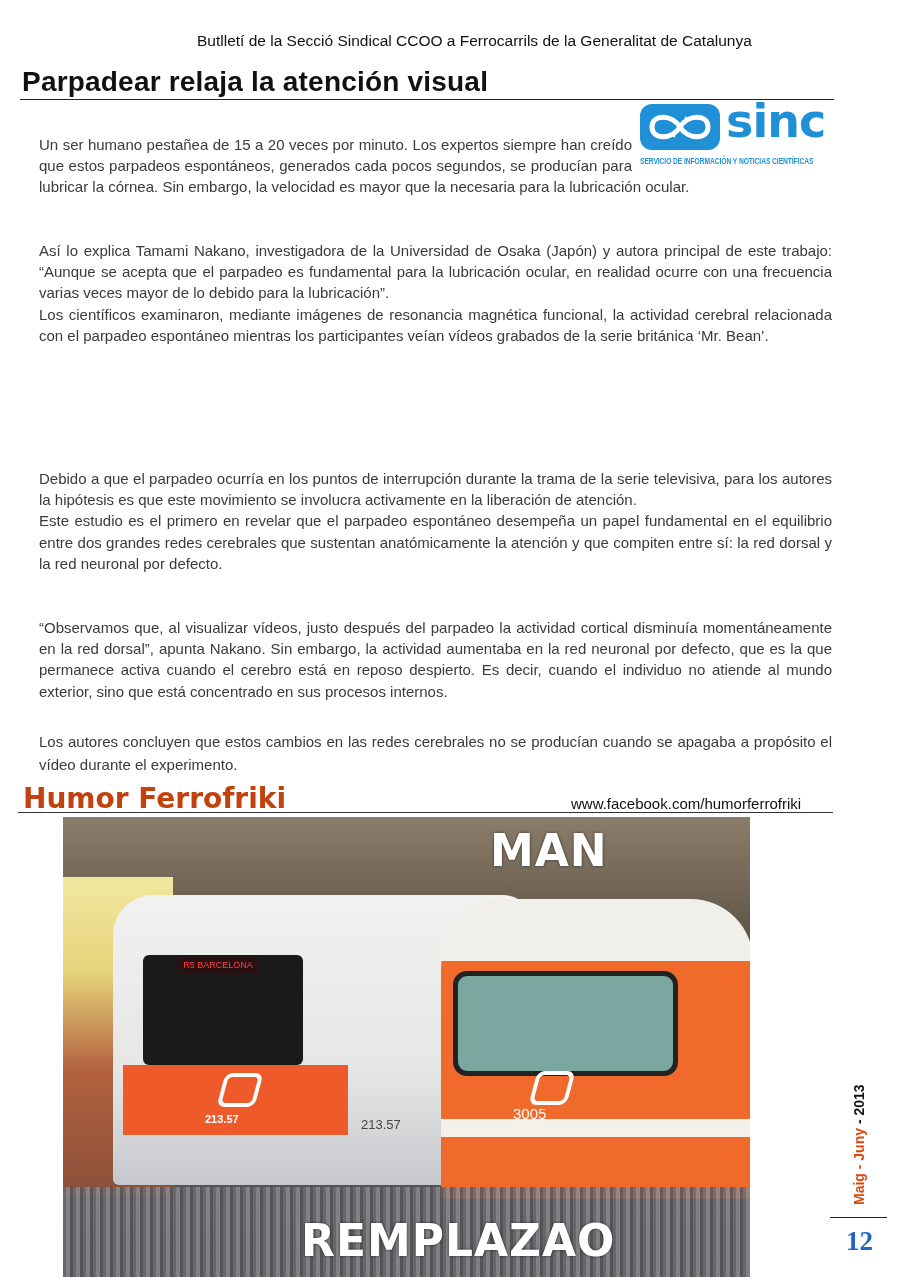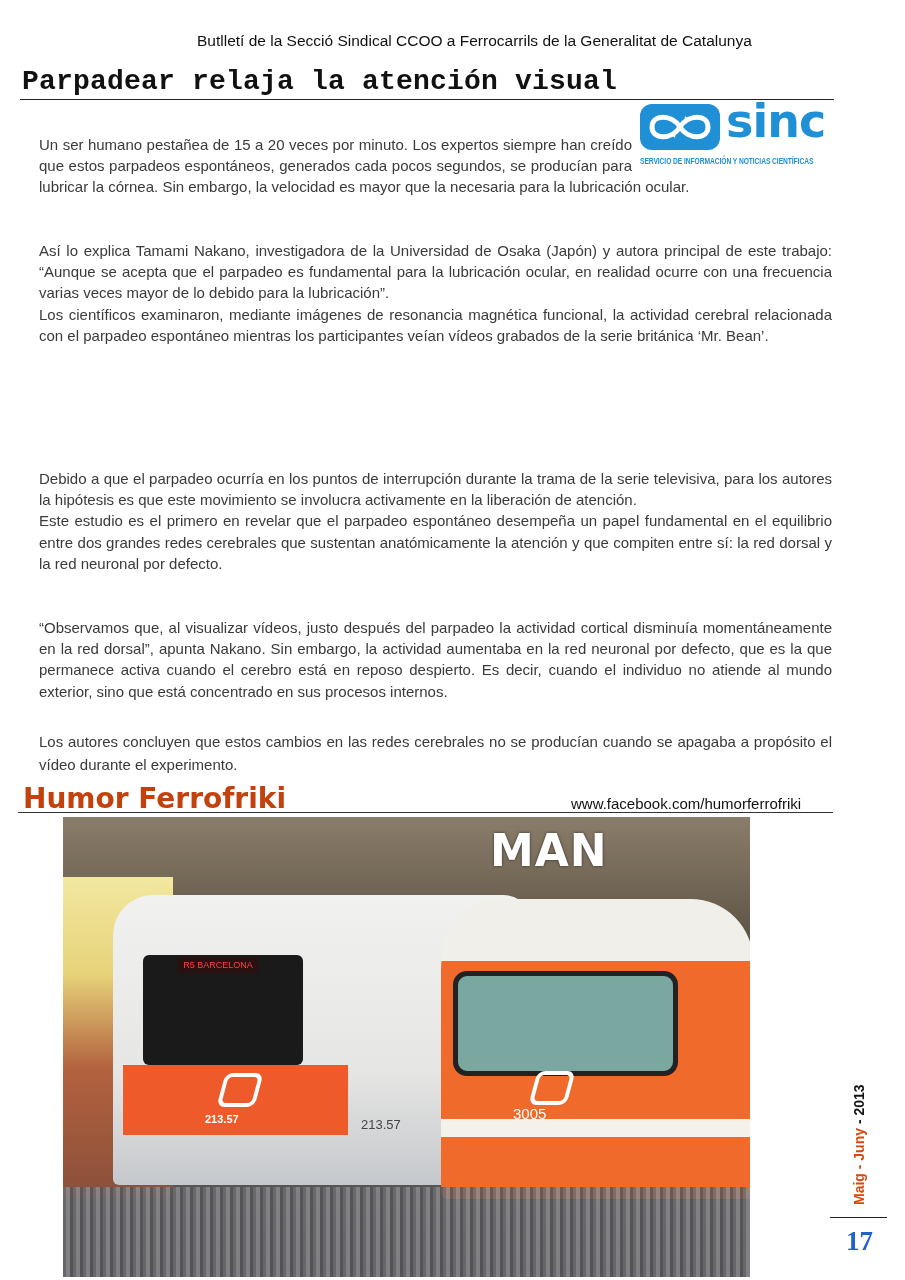--- a/index.html
+++ b/index.html
@@ -1,18 +1,18 @@
 <!DOCTYPE html>
 <html><head>
 <meta charset="utf-8">
 <style>
   html, body { margin:0; padding:0; background:#ffffff; }
   body { width:905px; height:1280px; position:relative; overflow:hidden; font-family:"Liberation Sans", sans-serif; color:#333; }
   .header-line { position:absolute; top:32px; left:197px; font-size:15.5px; color:#111; white-space:nowrap; }
-  .title { position:absolute; top:66px; left:22px; font-family:Liberation Mono, monospace; font-weight:bold; font-size:28px; color:#111; letter-spacing:0.2px; white-space:nowrap; }
+  .title { position:absolute; top:66px; left:22px; font-family:Liberation Sans, sans-serif; font-weight:bold; font-size:28px; color:#111; letter-spacing:0.2px; white-space:nowrap; }
   .title-rule { position:absolute; top:99px; left:20px; width:814px; height:1px; background:#222; }
   .logo { position:absolute; top:100px; left:636px; width:202px; height:72px; }
   .logo .mark { position:absolute; top:4px; left:4px; width:80px; height:46px; background:#1f8fd6; border-radius:12px; }
   .logo .word { position:absolute; top:-6px; left:90px; font-family:"DejaVu Sans", sans-serif; font-weight:bold; font-size:46px; color:#1f8fd6; letter-spacing:-1px; }
   .logo .tag { position:absolute; top:56px; left:4px; font-size:8.6px; font-weight:bold; color:#1f8fd6; letter-spacing:-0.1px; white-space:nowrap; transform:scaleX(0.78); transform-origin:left; }
   .body-text { position:absolute; left:39px; width:793px; font-size:15px; line-height:21.2px; color:#3a3a3a; text-align:justify; }
   .body-text p { margin:0; }
   .para-first { top:134px; }
   .para-first .float-space { float:right; width:200px; height:40px; }
   .humor-title { position:absolute; top:782px; left:23px; font-family:"DejaVu Sans", sans-serif; font-weight:bold; font-size:28px; color:#c2410c; white-space:nowrap; }
@@ -99,19 +99,20 @@
   </div>
   <div class="train-orange">
     <div class="top"></div>
     <div class="window"></div>
     <div class="logo-s" style="left:92px; top:172px; border-color:#fff;"></div>
     <div class="num" style="top:206px;">3005</div>
     <div class="band"></div>
   </div>
   <div class="tracks"></div>
   <div class="meme top">MAN</div>
+  <div class="meme bottom">REMPLAZAO</div>
 </div>
 
 <div class="side-date">
   <span class="month">Maig - Juny</span><span class="year"> - </span><span class="year">2013</span>
 </div>
 <div class="page-rule"></div>
-<div class="page-num">17</div>
+<div class="page-num">12</div>
 
 </body></html>

